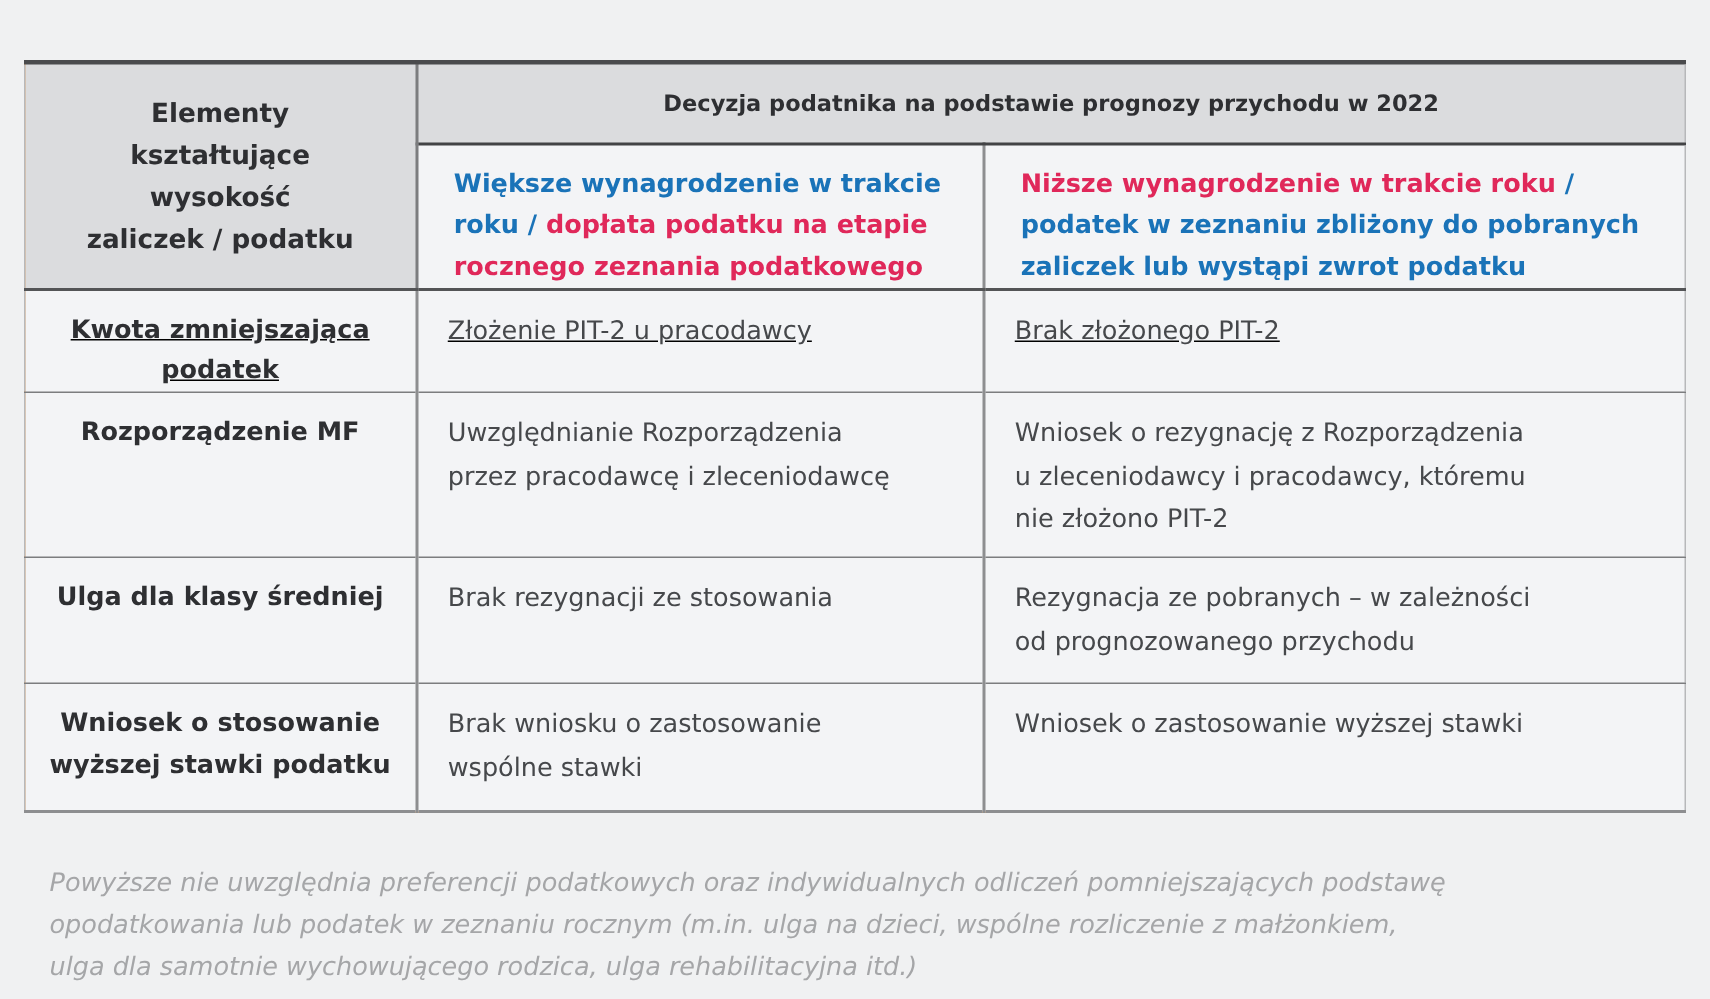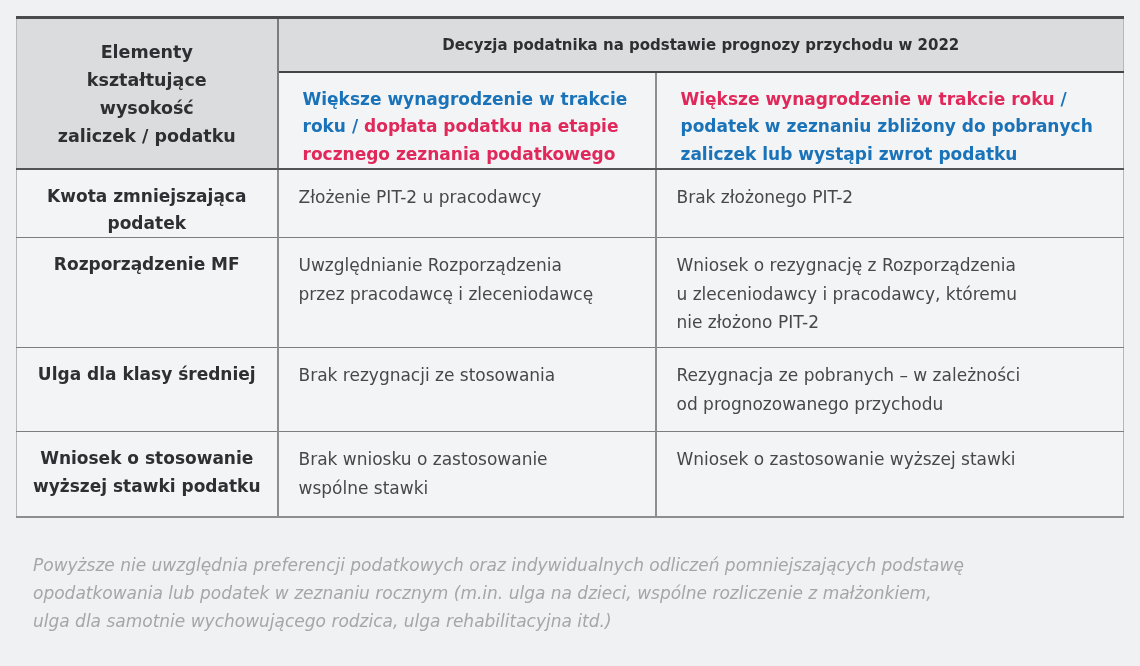--- a/index.html
+++ b/index.html
@@ -18,30 +18,31 @@
   }
   table.tax-table {
     border-collapse: collapse;
     table-layout: fixed;
     width: 1107px;
     border-top: 3px solid #4a4b4d;
     border-bottom: 2px solid #8d8e90;
     border-left: 1px solid #b7b8ba;
     border-right: 1px solid #b7b8ba;
     background: #fdba74;
+    margin-top: 24px;
   }
   col.c1 { width: 261px; }
   col.c2 { width: 378px; }
   col.c3 { width: 468px; }
 
   td { vertical-align: top; box-sizing: border-box; }
 
   tr.hr1 { height: 54px; }
   tr.hr2 { height: 80px; }
-  tr.br1 { height: 60px; }
+  tr.br1 { height: 60px; text-decoration: underline; }
   tr.br2 { height: 110px; }
   tr.br3 { height: 84px; }
   tr.br4 { height: 85px; }
 
   .corner {
     background: #dbdcde;
     text-align: center;
     vertical-align: middle;
     font-weight: bold;
     font-size: 17.5px;
@@ -126,21 +127,21 @@
 kształtujące
 wysokość
 zaliczek / podatku</td>
       <td class="tophead" colspan="2">Decyzja podatnika na podstawie prognozy przychodu w 2022</td>
     </tr>
 
     <tr class="hr2">
       <td class="sub sub-a"><span class="txt-blue">Większe wynagrodzenie w trakcie
 roku / </span><span class="txt-red">dopłata podatku na etapie
 rocznego zeznania podatkowego</span></td>
-      <td class="sub"><span class="txt-red">Większe wynagrodzenie w trakcie roku</span><span class="txt-blue"> /
+      <td class="sub"><span class="txt-red">Niższe wynagrodzenie w trakcie roku</span><span class="txt-blue"> /
 podatek w zeznaniu zbliżony do pobranych
 zaliczek lub wystąpi zwrot podatku</span></td>
     </tr>
 
     <tr class="body-row br1">
       <td class="label-cell">Kwota zmniejszająca
 podatek</td>
       <td class="data-cell cell-a">Złożenie PIT-2 u pracodawcy</td>
       <td class="data-cell">Brak złożonego PIT-2</td>
     </tr>

